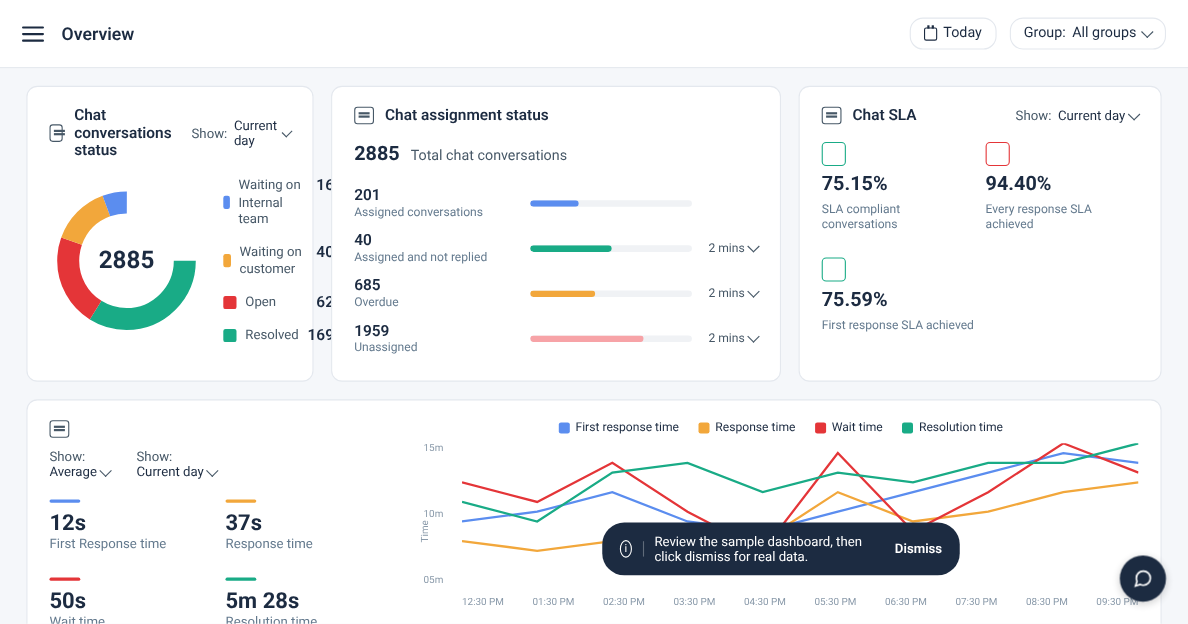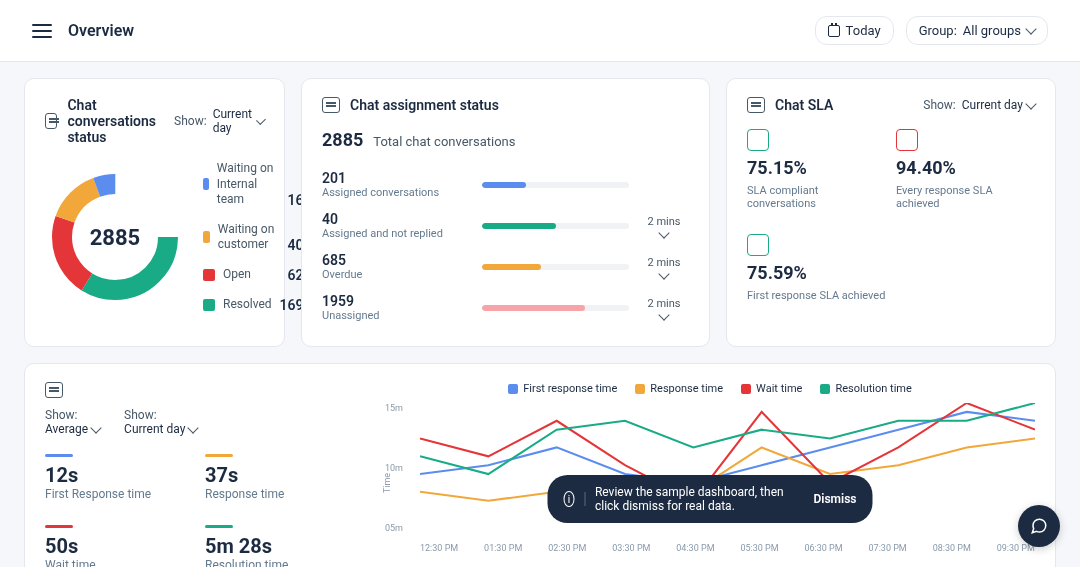--- a/index.html
+++ b/index.html
@@ -1,17 +1,17 @@
 <!DOCTYPE html>
 <html><head>
 <meta charset="utf-8">
 <style>
 * { box-sizing: border-box; margin: 0; padding: 0; }
 body { font-family: -apple-system, BlinkMacSystemFont, "Segoe UI", Roboto, sans-serif; background: #f5f7fa; color: #1c2b41; width: 1080px; height: 567px; overflow: hidden; }
-.header { display: flex; align-items: center; justify-content: space-between; padding: 16px 32px; background: #fff; border-bottom: 1px solid #e4e8ee; }
+.header { display: flex; align-items: center; justify-content: space-between; padding: 16px 20px; background: #fff; border-bottom: 1px solid #e4e8ee; }
 .header-left { display: flex; align-items: center; gap: 16px; }
 .menu-icon { width: 20px; height: 14px; display: flex; flex-direction: column; justify-content: space-between; cursor: pointer; }
 .menu-icon span { height: 2px; background: #1c2b41; border-radius: 1px; }
 .page-title { font-size: 16px; font-weight: 600; }
 .header-right { display: flex; align-items: center; gap: 12px; }
 .pill { display: flex; align-items: center; gap: 6px; padding: 6px 12px; border: 1px solid #e4e8ee; border-radius: 12px; font-size: 13px; cursor: pointer; background: #fff; }
 .chev { width: 8px; height: 8px; border-right: 1.5px solid #475867; border-bottom: 1.5px solid #475867; transform: rotate(45deg); margin-top: -3px; }
 .cal-icon { width: 12px; height: 12px; border: 1.5px solid #1c2b41; border-radius: 2px; position: relative; }
 .cal-icon::before { content: ""; position: absolute; top: -3px; left: 2px; width: 2px; height: 3px; background: #1c2b41; }
 .cal-icon::after { content: ""; position: absolute; top: -3px; right: 2px; width: 2px; height: 3px; background: #1c2b41; }
@@ -23,36 +23,36 @@
 .chat-icon { width: 18px; height: 16px; border: 1.5px solid #475867; border-radius: 3px; position: relative; }
 .chat-icon::after { content: ""; position: absolute; left: 3px; top: 4px; width: 10px; height: 1.5px; background: #475867; box-shadow: 0 3px 0 #475867; }
 .card-title { font-size: 14px; font-weight: 600; }
 .show-select { display: flex; align-items: center; gap: 6px; font-size: 12px; color: #475867; }
 .sel { display: flex; align-items: center; gap: 4px; cursor: pointer; color: #1c2b41; }
 .card1 { width: 261px; }
 .donut-wrap { display: flex; align-items: center; gap: 18px; }
 .donut { position: relative; width: 140px; height: 140px; }
 .donut-center { position: absolute; top: 50%; left: 50%; transform: translate(-50%,-50%); font-size: 22px; font-weight: 700; }
 .legend { flex: 1; display: flex; flex-direction: column; gap: 14px; }
-.legend-row { display: flex; align-items: flex-end; justify-content: space-between; gap: 8px; }
+.legend-row { display: flex; align-items: flex-start; justify-content: space-between; gap: 8px; }
 .legend-left { display: flex; align-items: center; gap: 8px; }
 .swatch { width: 12px; height: 12px; border-radius: 2px; }
 .legend-label { font-size: 12px; color: #475867; max-width: 100px; line-height: 1.3; }
 .legend-val { font-size: 14px; font-weight: 600; }
 .card2 { flex: 1; }
 .total-row { display: flex; align-items: baseline; gap: 10px; margin-bottom: 14px; }
 .total-num { font-size: 18px; font-weight: 700; }
 .total-lbl { font-size: 13px; color: #475867; }
 .assign-row { display: flex; align-items: center; justify-content: space-between; padding: 6px 0; gap: 10px; }
 .assign-left { flex: 0 0 150px; }
 .assign-num { font-size: 14px; font-weight: 600; }
 .assign-lbl { font-size: 11px; color: #647a8e; }
 .bar { flex: 1; height: 6px; background: #f0f2f5; border-radius: 3px; position: relative; overflow: hidden; }
 .bar-fill { position: absolute; left: 0; top: 0; height: 100%; border-radius: 3px; }
-.assign-right { display: flex; align-items: center; gap: 4px; font-size: 11px; color: #475867; min-width: 50px; justify-content: flex-end; flex-direction: column; }
+.assign-right { display: flex; align-items: center; gap: 4px; font-size: 11px; color: #475867; min-width: 50px; justify-content: flex-end; }
 .card3 { width: 330px; }
 .sla-grid { display: grid; grid-template-columns: 1fr 1fr; gap: 24px 10px; }
 .sla-item { display: flex; flex-direction: column; gap: 6px; }
 .sla-icon { width: 22px; height: 22px; border: 1.5px solid; border-radius: 4px; position: relative; }
 .sla-icon-green { border-color: #19ab86; }
 .sla-icon-red { border-color: #e43538; }
 .sla-pct { font-size: 18px; font-weight: 700; }
 .sla-lbl { font-size: 11px; color: #647a8e; }
 .card4 { width: 100%; display: flex; gap: 40px; }
 .trends-left { width: 300px; }

